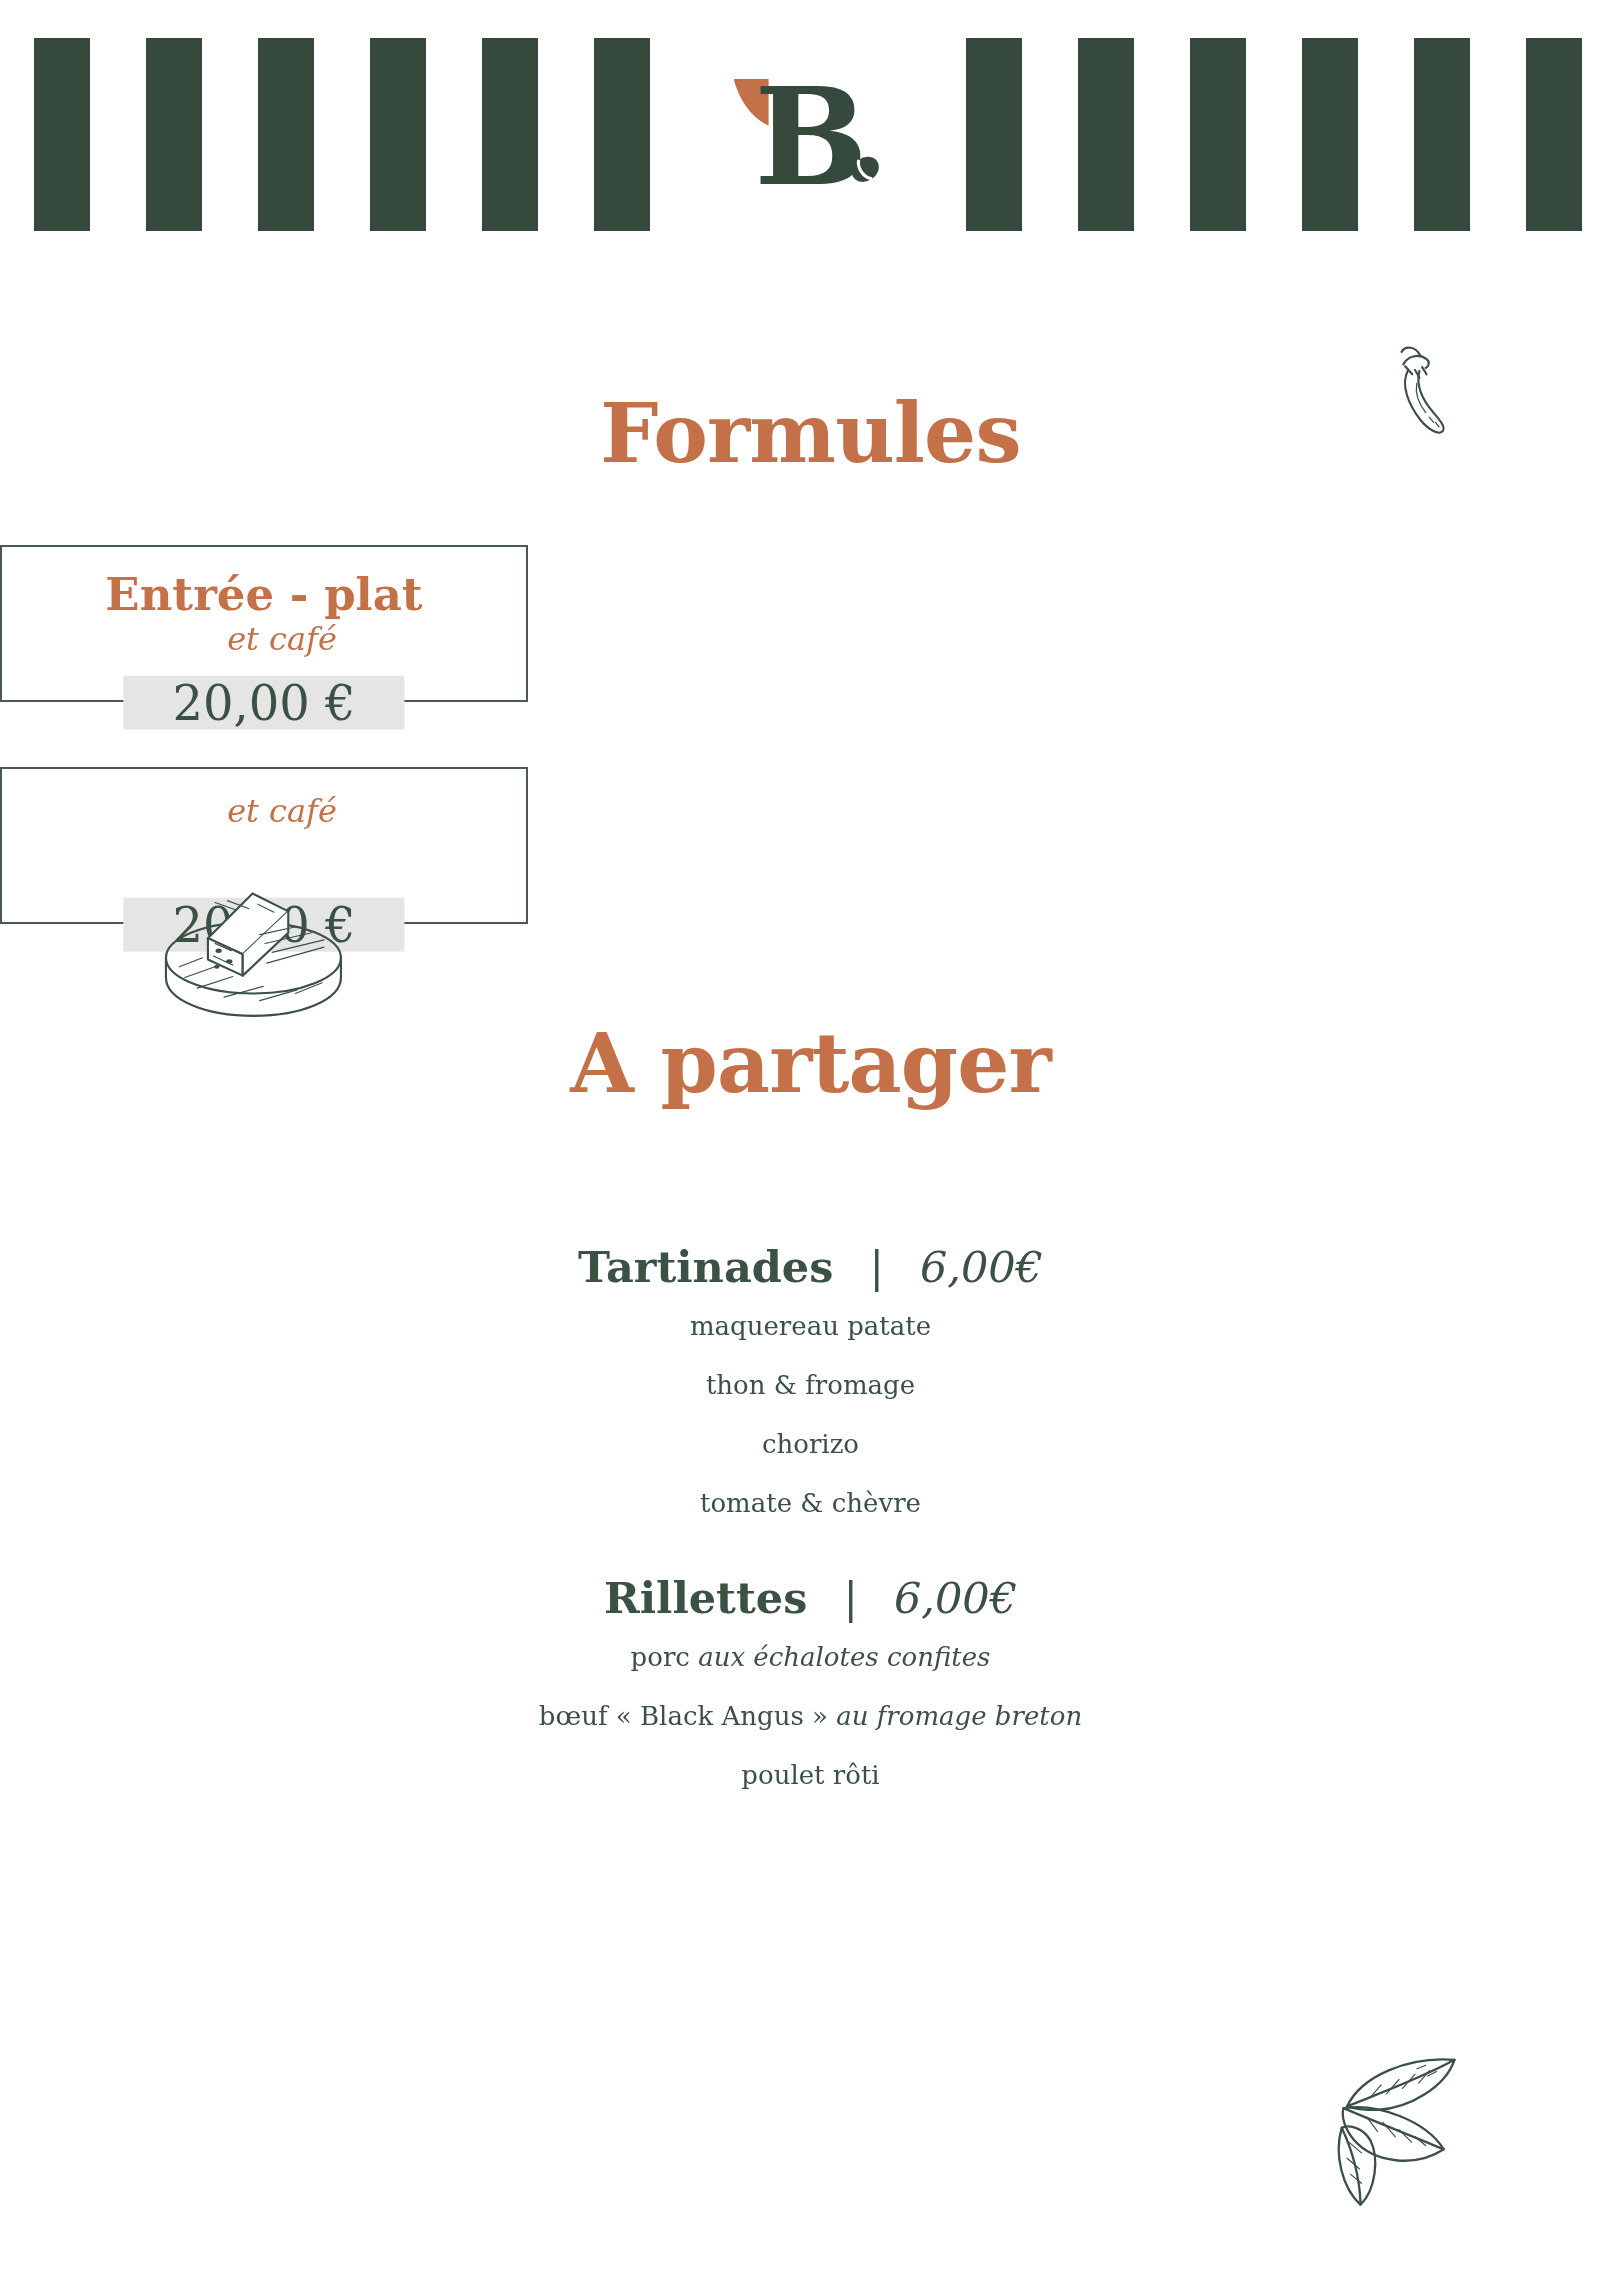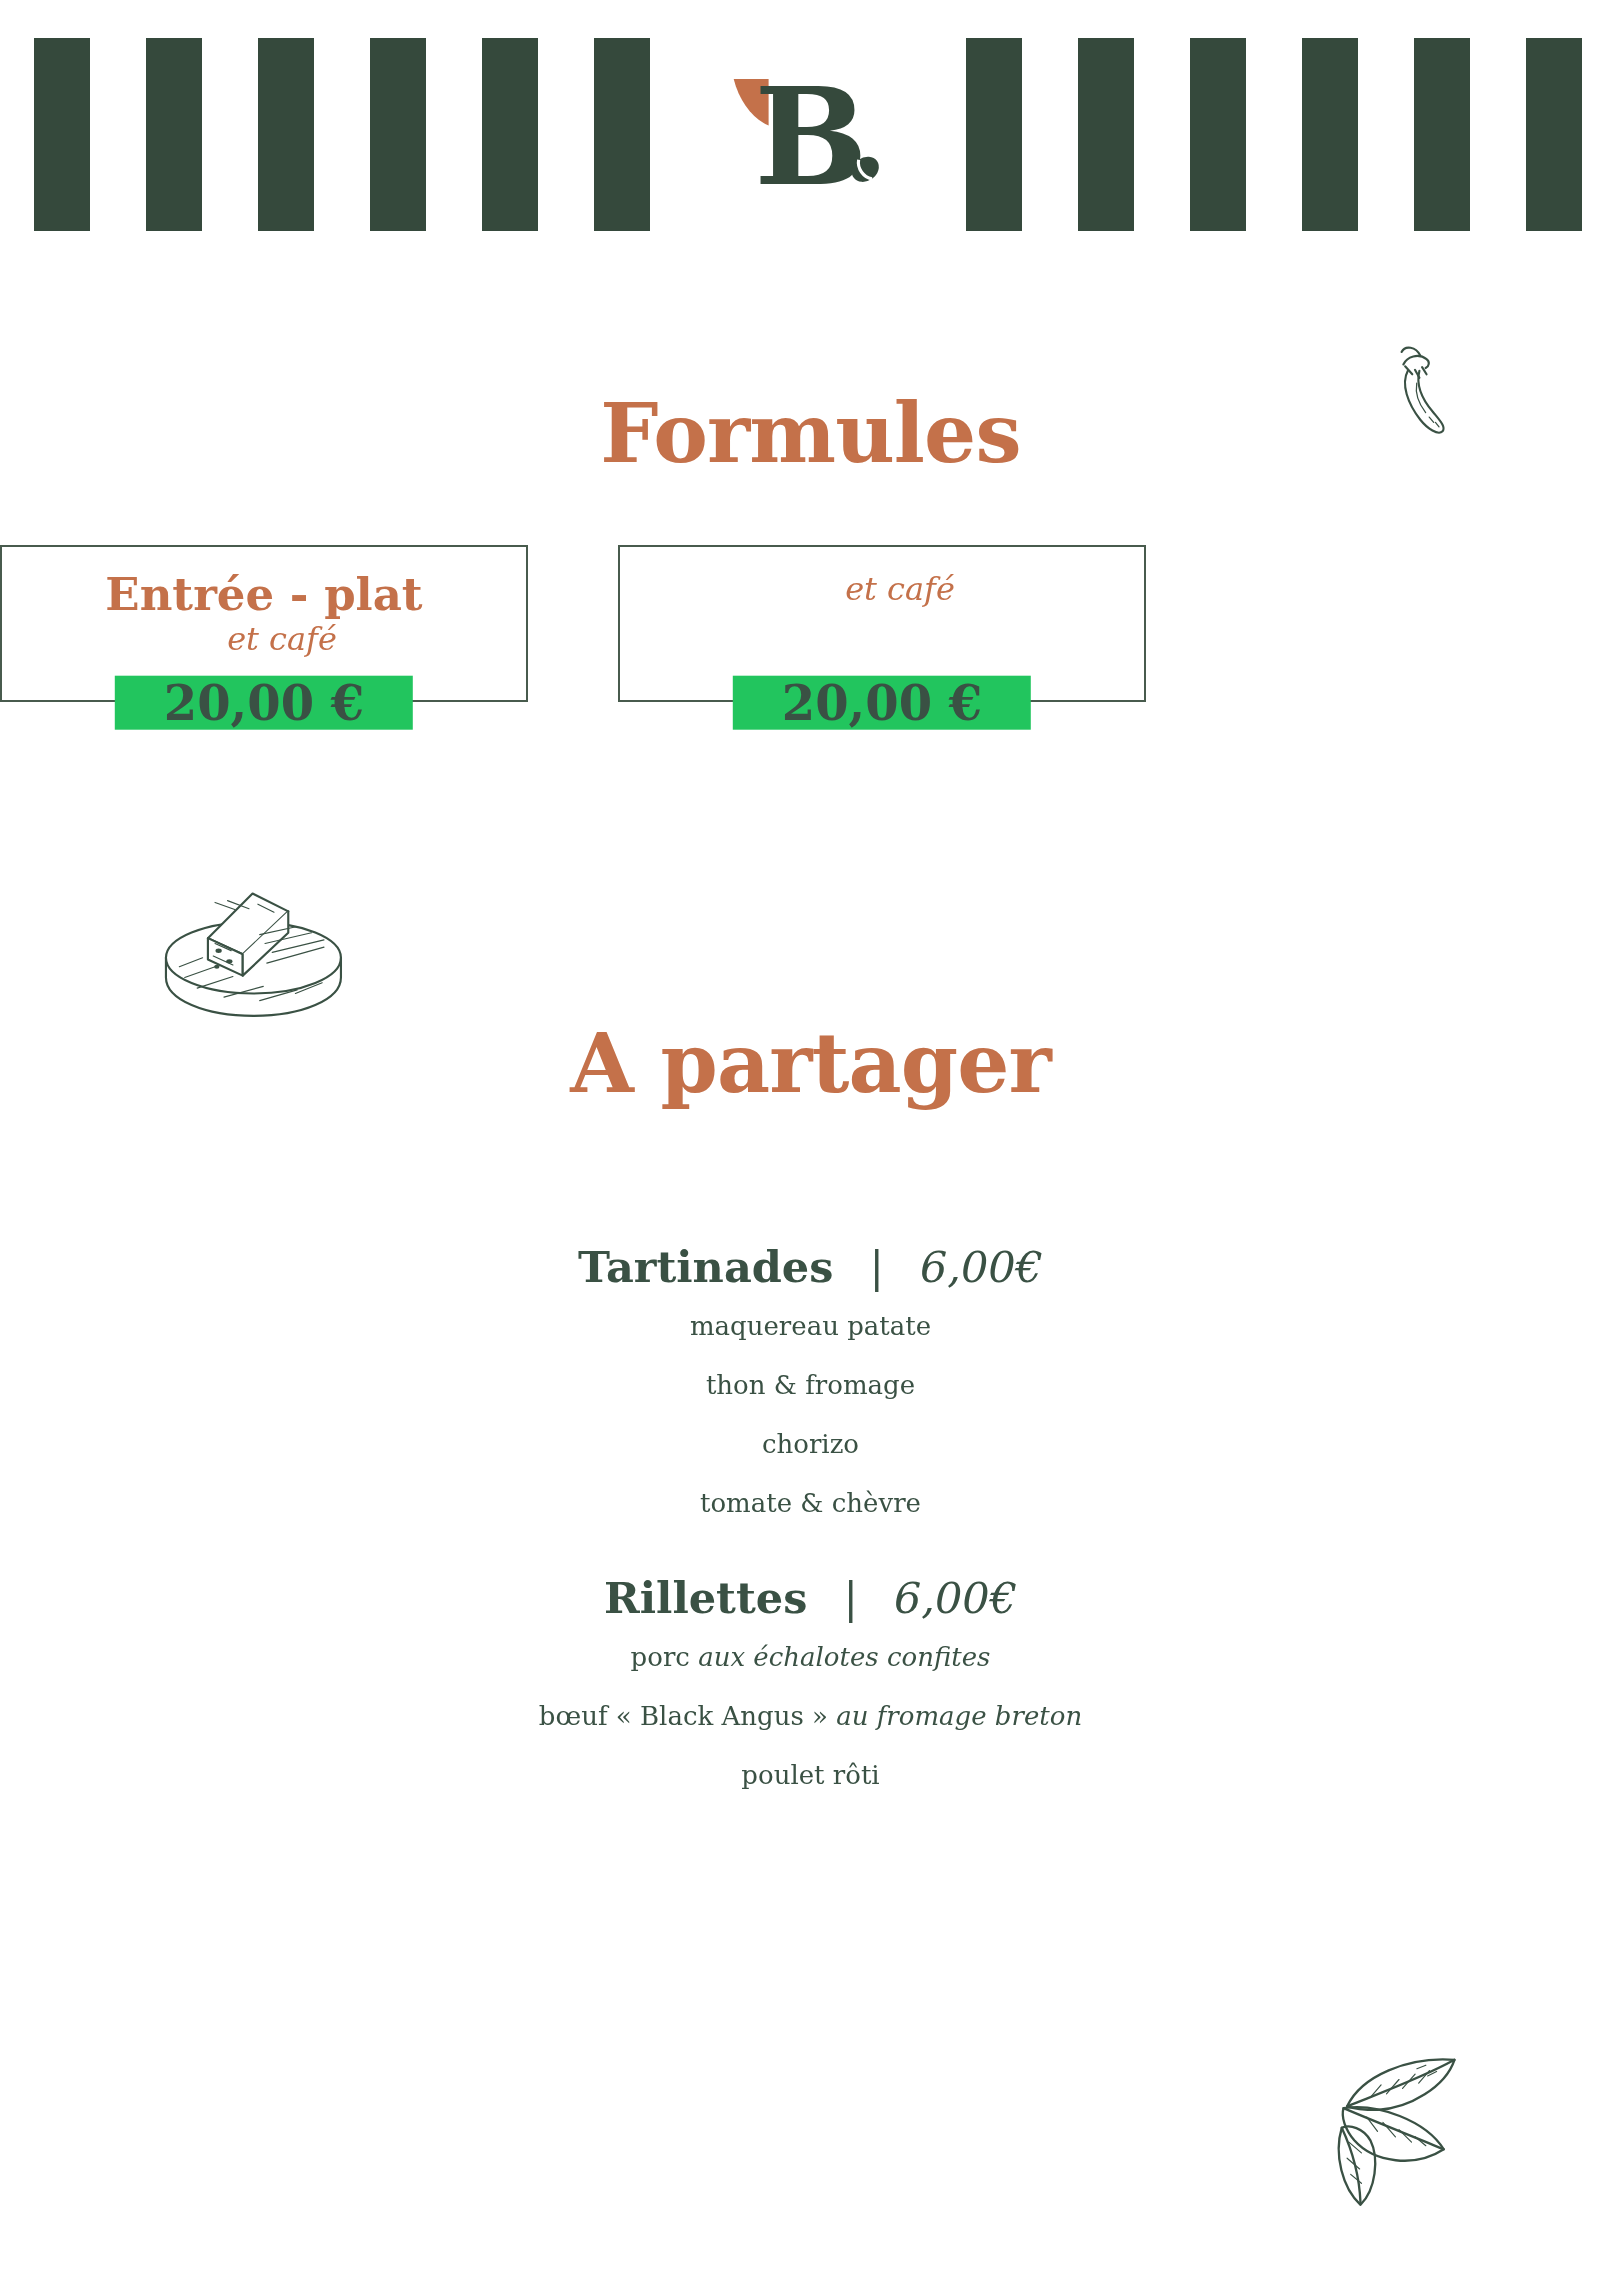--- a/index.html
+++ b/index.html
@@ -25,28 +25,28 @@
   .logo-letter{font-family:"DejaVu Serif","Liberation Serif",serif;font-weight:bold;}
 
   
   .big-title{position:absolute;left:0;width:100%;text-align:center;
     font-size:82px;line-height:1;font-weight:bold;color:var(--orange);letter-spacing:-0.9px;}
   #title-formules{top:337px;}
   #title-partager{top:967px;}
 
   
   .offers{position:absolute;top:545px;left:0;width:100%;
-    display:flex;justify-content:flex-start;gap:90px;}
+    display:flex;justify-content:flex-end;gap:65px;flex-direction:column;}
   .offer-card{width:528px;height:157px;border:2.2px solid var(--border);
     position:relative;text-align:center;padding-top:23px;}
   .offer-name{font-size:45px;line-height:50px;font-weight:bold;color:var(--orange);}
   .offer-sub{font-size:32px;line-height:39px;font-style:italic;color:var(--orange);padding-left:36px;}
   .offer-price{position:absolute;left:50%;bottom:0;transform:translate(-50%,55%);
-    background:#22c55e;padding:0 49px;white-space:nowrap;
-    font-size:48px;line-height:54px;font-weight:bold;color:var(--ink);}
+    background:#e5e5e5;padding:0 49px;white-space:nowrap;
+    font-size:48px;line-height:54px;font-weight:normal;color:var(--ink);}
 
   
   .menu-group{position:absolute;left:0;width:100%;text-align:center;}
   #group-tartinades{top:1238px;}
   #group-rillettes{top:1569px;}
   .group-header{display:inline-flex;align-items:flex-start;gap:36px;
     height:59px;line-height:59px;font-size:43px;}
   .group-name{font-weight:bold;color:var(--ink);}
   .group-sep{color:var(--ink);font-weight:normal;}
   .group-price{font-style:italic;color:var(--ink);}

